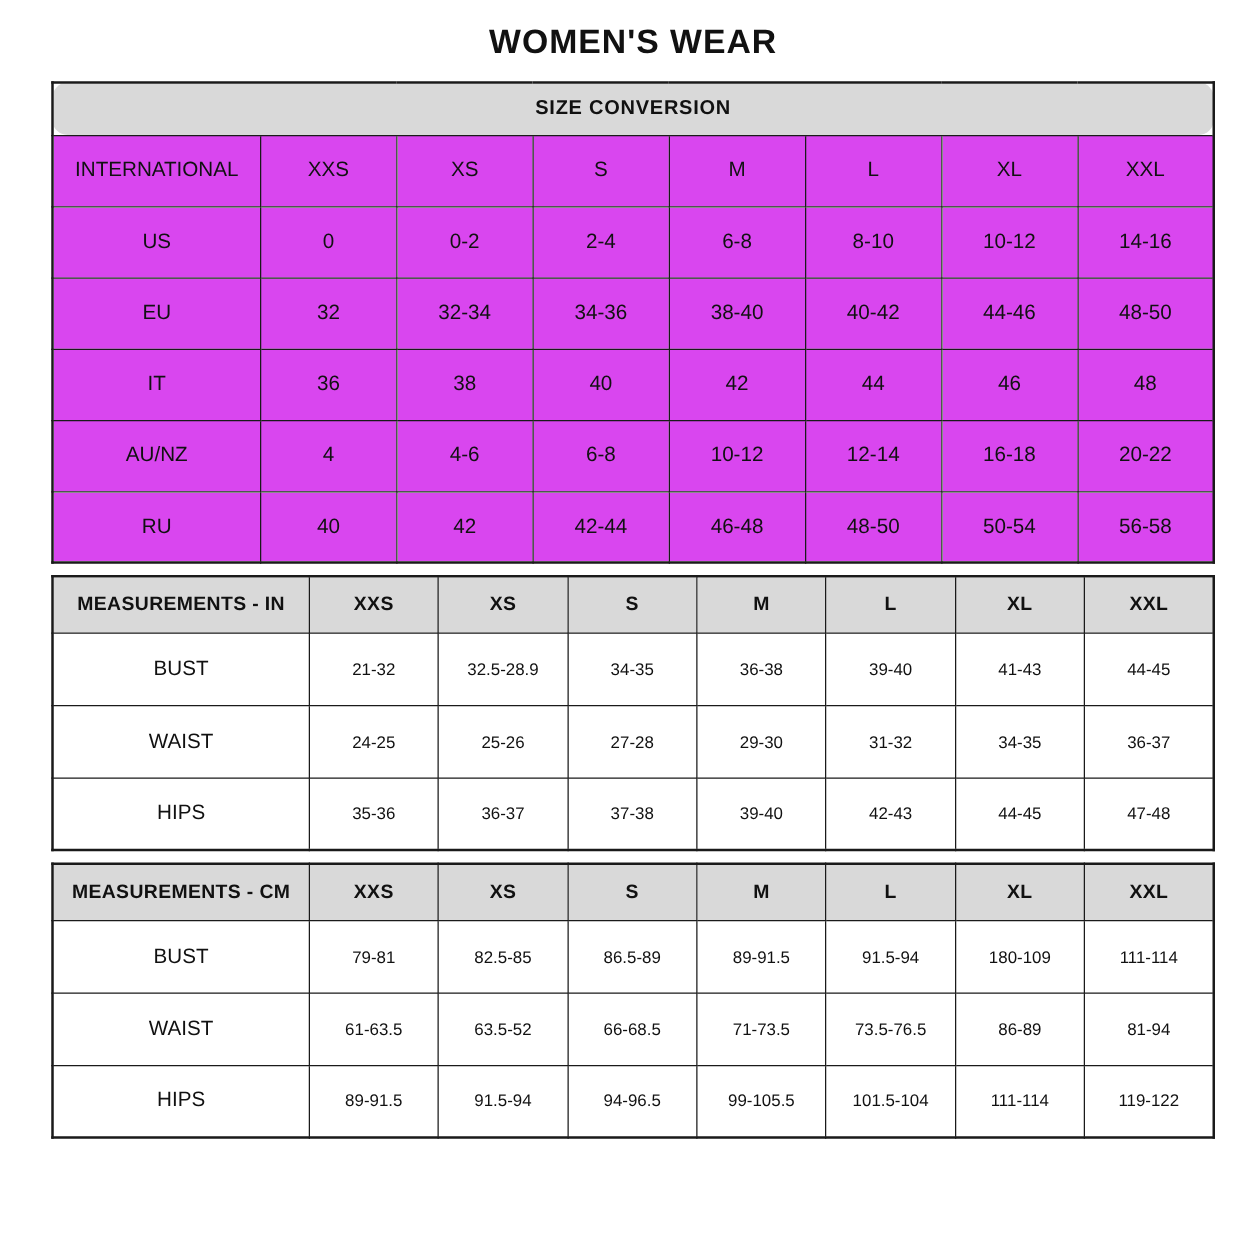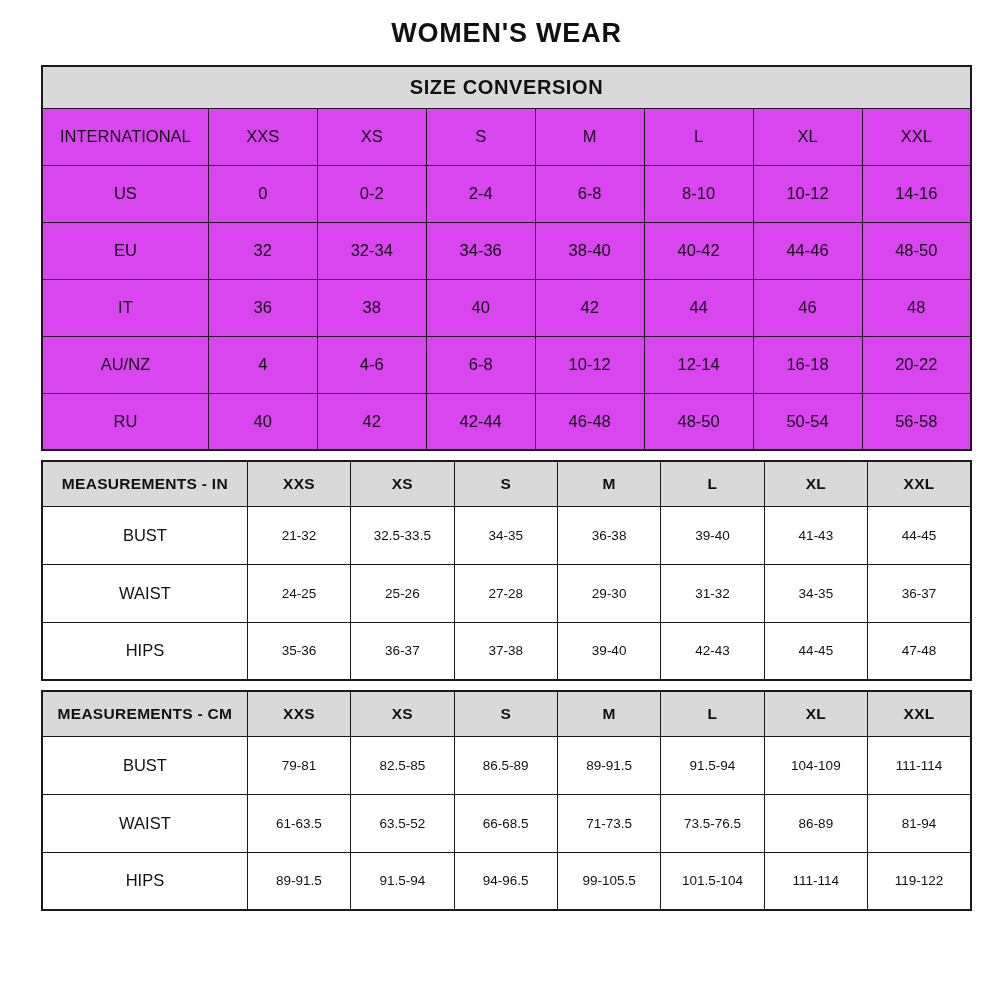--- a/index.html
+++ b/index.html
@@ -41,23 +41,24 @@
       border: 1.6px solid var(--border-color);
       text-align: center;
       vertical-align: middle;
       padding: 0 4px;
       overflow: hidden;
     }
     
     .conversion .caption {
       background: var(--header-bg);
       font-weight: 700;
-      font-size: 20px;
+      font-size: 16px;
       letter-spacing: 0.6px;
       height: 42px;
+      border-radius: 12px;
     }
     .conversion tbody th,
     .conversion tbody td {
       font-weight: 400;
       font-size: 16.5px;
       height: 57px;
       background: #d946ef;
     }
     
     .meas tbody tr.hdr th {
@@ -183,21 +184,21 @@
           <th>XS</th>
           <th>S</th>
           <th>M</th>
           <th>L</th>
           <th>XL</th>
           <th>XXL</th>
         </tr>
         <tr class="row">
           <td class="c0">BUST</td>
           <td>21-32</td>
-          <td>32.5-33.5</td>
+          <td>32.5-28.9</td>
           <td>34-35</td>
           <td>36-38</td>
           <td>39-40</td>
           <td>41-43</td>
           <td>44-45</td>
         </tr>
         <tr class="row">
           <td class="c0">WAIST</td>
           <td>24-25</td>
           <td>25-26</td>
@@ -242,21 +243,21 @@
           <th>XL</th>
           <th>XXL</th>
         </tr>
         <tr class="row">
           <td class="c0">BUST</td>
           <td>79-81</td>
           <td>82.5-85</td>
           <td>86.5-89</td>
           <td>89-91.5</td>
           <td>91.5-94</td>
-          <td>104-109</td>
+          <td>180-109</td>
           <td>111-114</td>
         </tr>
         <tr class="row">
           <td class="c0">WAIST</td>
           <td>61-63.5</td>
           <td>63.5-52</td>
           <td>66-68.5</td>
           <td>71-73.5</td>
           <td>73.5-76.5</td>
           <td>86-89</td>

